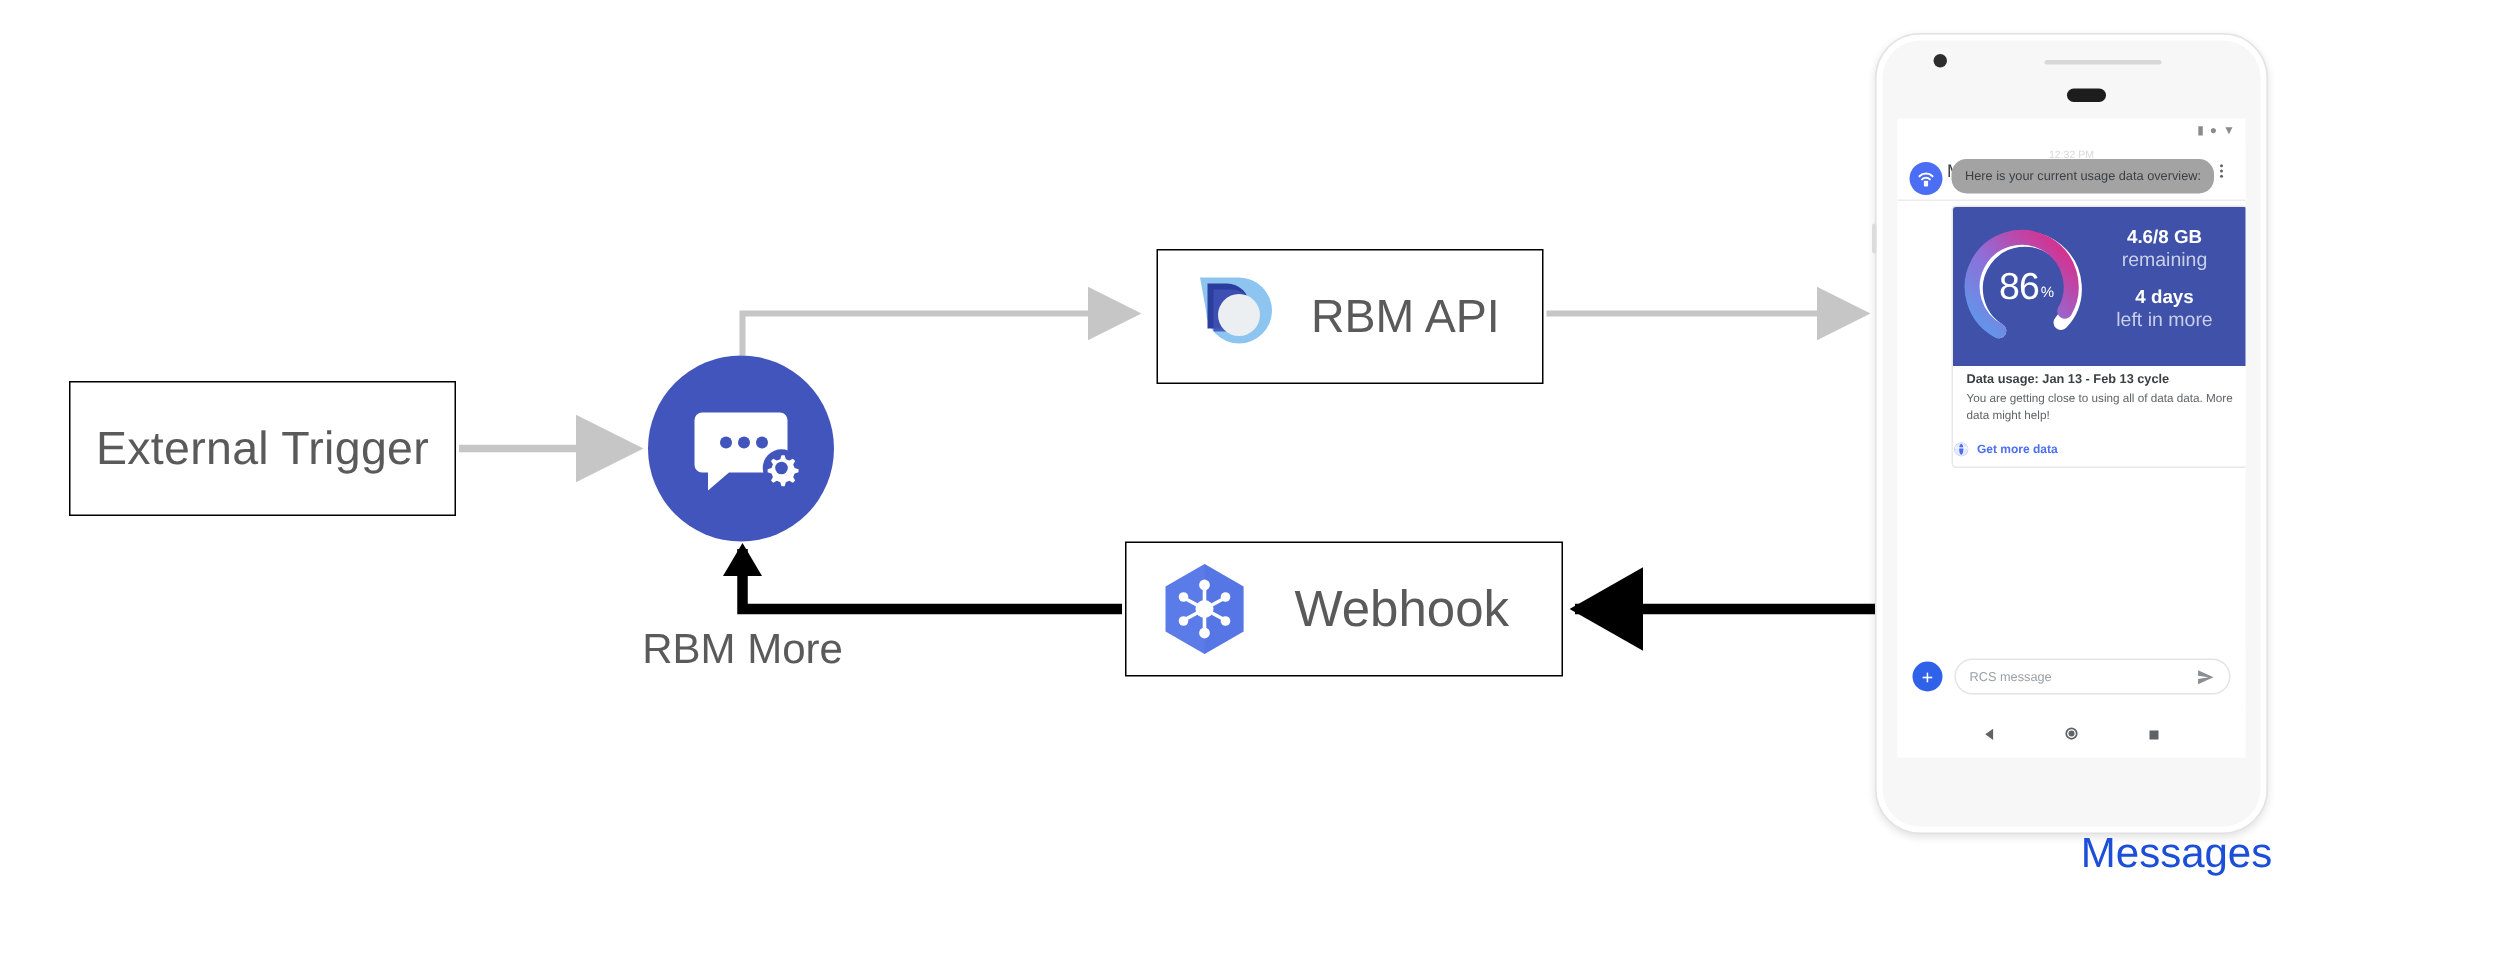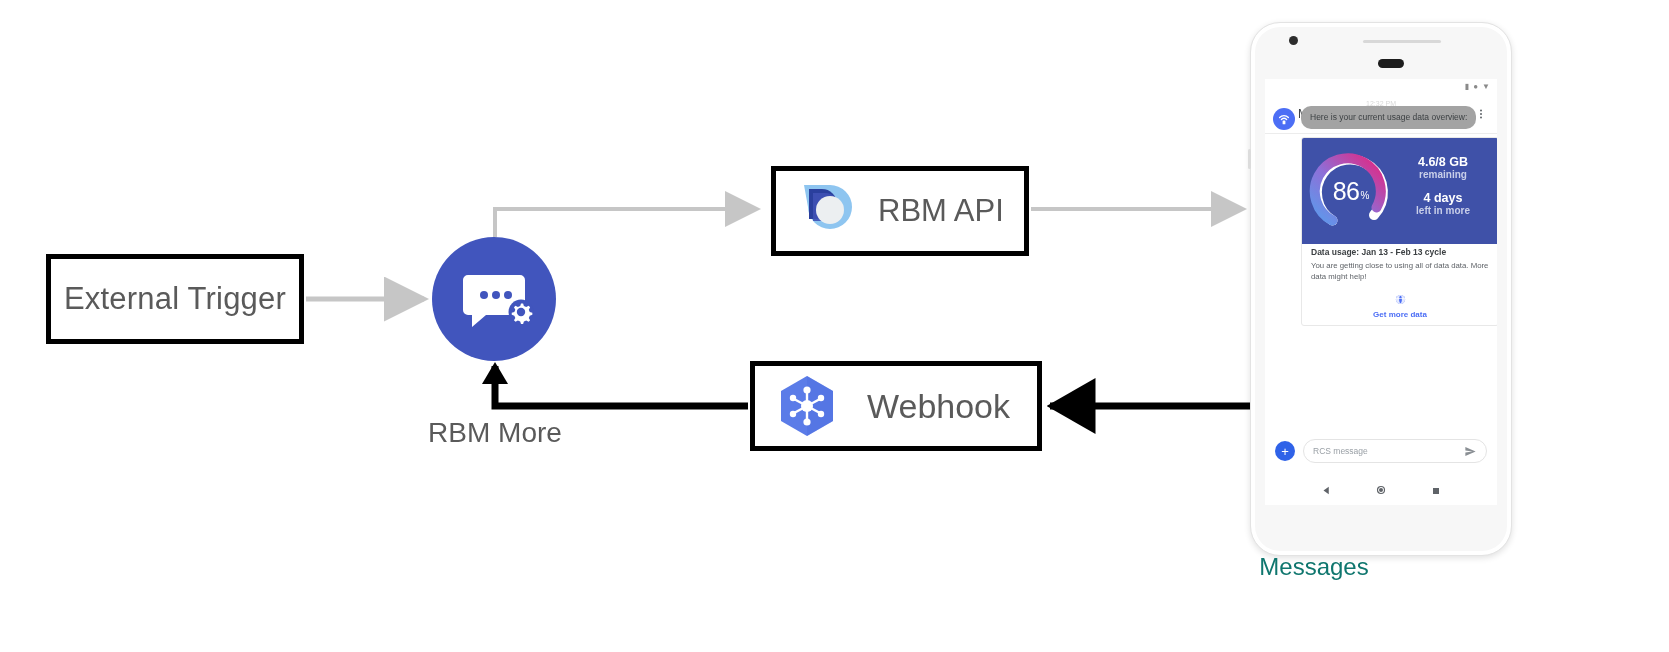--- a/index.html
+++ b/index.html
@@ -8,21 +8,21 @@
     background:#ffffff;
     font-family:"Liberation Sans", sans-serif;
     overflow:hidden;
     position:relative;
   }
   .stage{position:absolute;inset:0;}
 
   
   .node-box{
     position:absolute;
-    border:5px solid #000000;
+    border:1px solid #000000;
     background:#ffffff;
     display:flex;align-items:center;
     box-sizing:border-box;
   }
   .node-label{
     color:#5a5a5a;
     font-weight:300;
     white-space:nowrap;
   }
 
@@ -107,28 +107,28 @@
   }
   #gauge{position:relative;width:86px;height:86px;flex:0 0 86px;}
   #gauge-center{
     position:absolute;inset:0;display:flex;align-items:center;justify-content:center;
     color:#fff;
   }
   #gauge-pct{font-size:25px;font-weight:300;letter-spacing:-.5px;}
   #gauge-sym{font-size:10px;font-weight:300;margin-left:1px;margin-top:9px;}
   #hero-stats{color:#fff;flex:1;text-align:center;}
   .stat-big{font-size:12.5px;font-weight:700;line-height:1.15;}
-  .stat-small{font-size:10px;color:#c9cfe9;margin-bottom:11px;font-weight:bold;}
+  .stat-small{font-size:13px;color:#c9cfe9;margin-bottom:11px;}
 
   #card-body{padding:3px 9px 4px 9px;}
   #card-title{font-size:8.5px;font-weight:700;color:#3c4043;margin-bottom:3px;}
   #card-desc{font-size:7.8px;color:#5f6368;line-height:1.45;}
   #card-action{
     display:flex;align-items:center;justify-content:flex-start;gap:5px;
-    padding:7px 0 6px 0;font-size:8px;font-weight:700;color:#4c6ef5;flex-direction:column;
+    padding:7px 0 6px 0;font-size:8px;font-weight:700;color:#4c6ef5;
   }
 
   
   #composer{
     position:absolute;left:0;right:0;bottom:34px;height:40px;
     display:flex;align-items:center;gap:8px;padding:0 10px;background:#fff;
   }
   #plus-btn{
     width:20px;height:20px;border-radius:50%;background:#2f62e8;
     display:flex;align-items:center;justify-content:center;color:#fff;font-size:13px;line-height:1;flex:0 0 20px;
@@ -140,22 +140,22 @@
   #rcs-placeholder{font-size:8.5px;color:#9aa0a6;}
 
   
   #nav-bar{
     position:absolute;left:0;right:0;bottom:0;height:30px;background:#fff;
     display:flex;align-items:center;justify-content:space-around;padding:0 34px;
   }
   .nav-ico{color:#5f6368;}
 
   #phone-caption{
-    position:absolute;left:1183px;top:553px;width:262px;text-align:center;
-    font-size:24px;font-weight:300;color:#0f766e;
+    position:absolute;left:1320px;top:553px;width:262px;text-align:center;
+    font-size:28px;font-weight:300;color:#1d4ed8;
   }
 </style>
 </head>
 <body>
 
 <div class="stage">
 
   <svg class="conn" width="1669" height="652" style="left:0;top:0;">
     <defs>
       <marker id="ah-gray" markerWidth="9" markerHeight="9" refX="8" refY="4.5" orient="auto">

